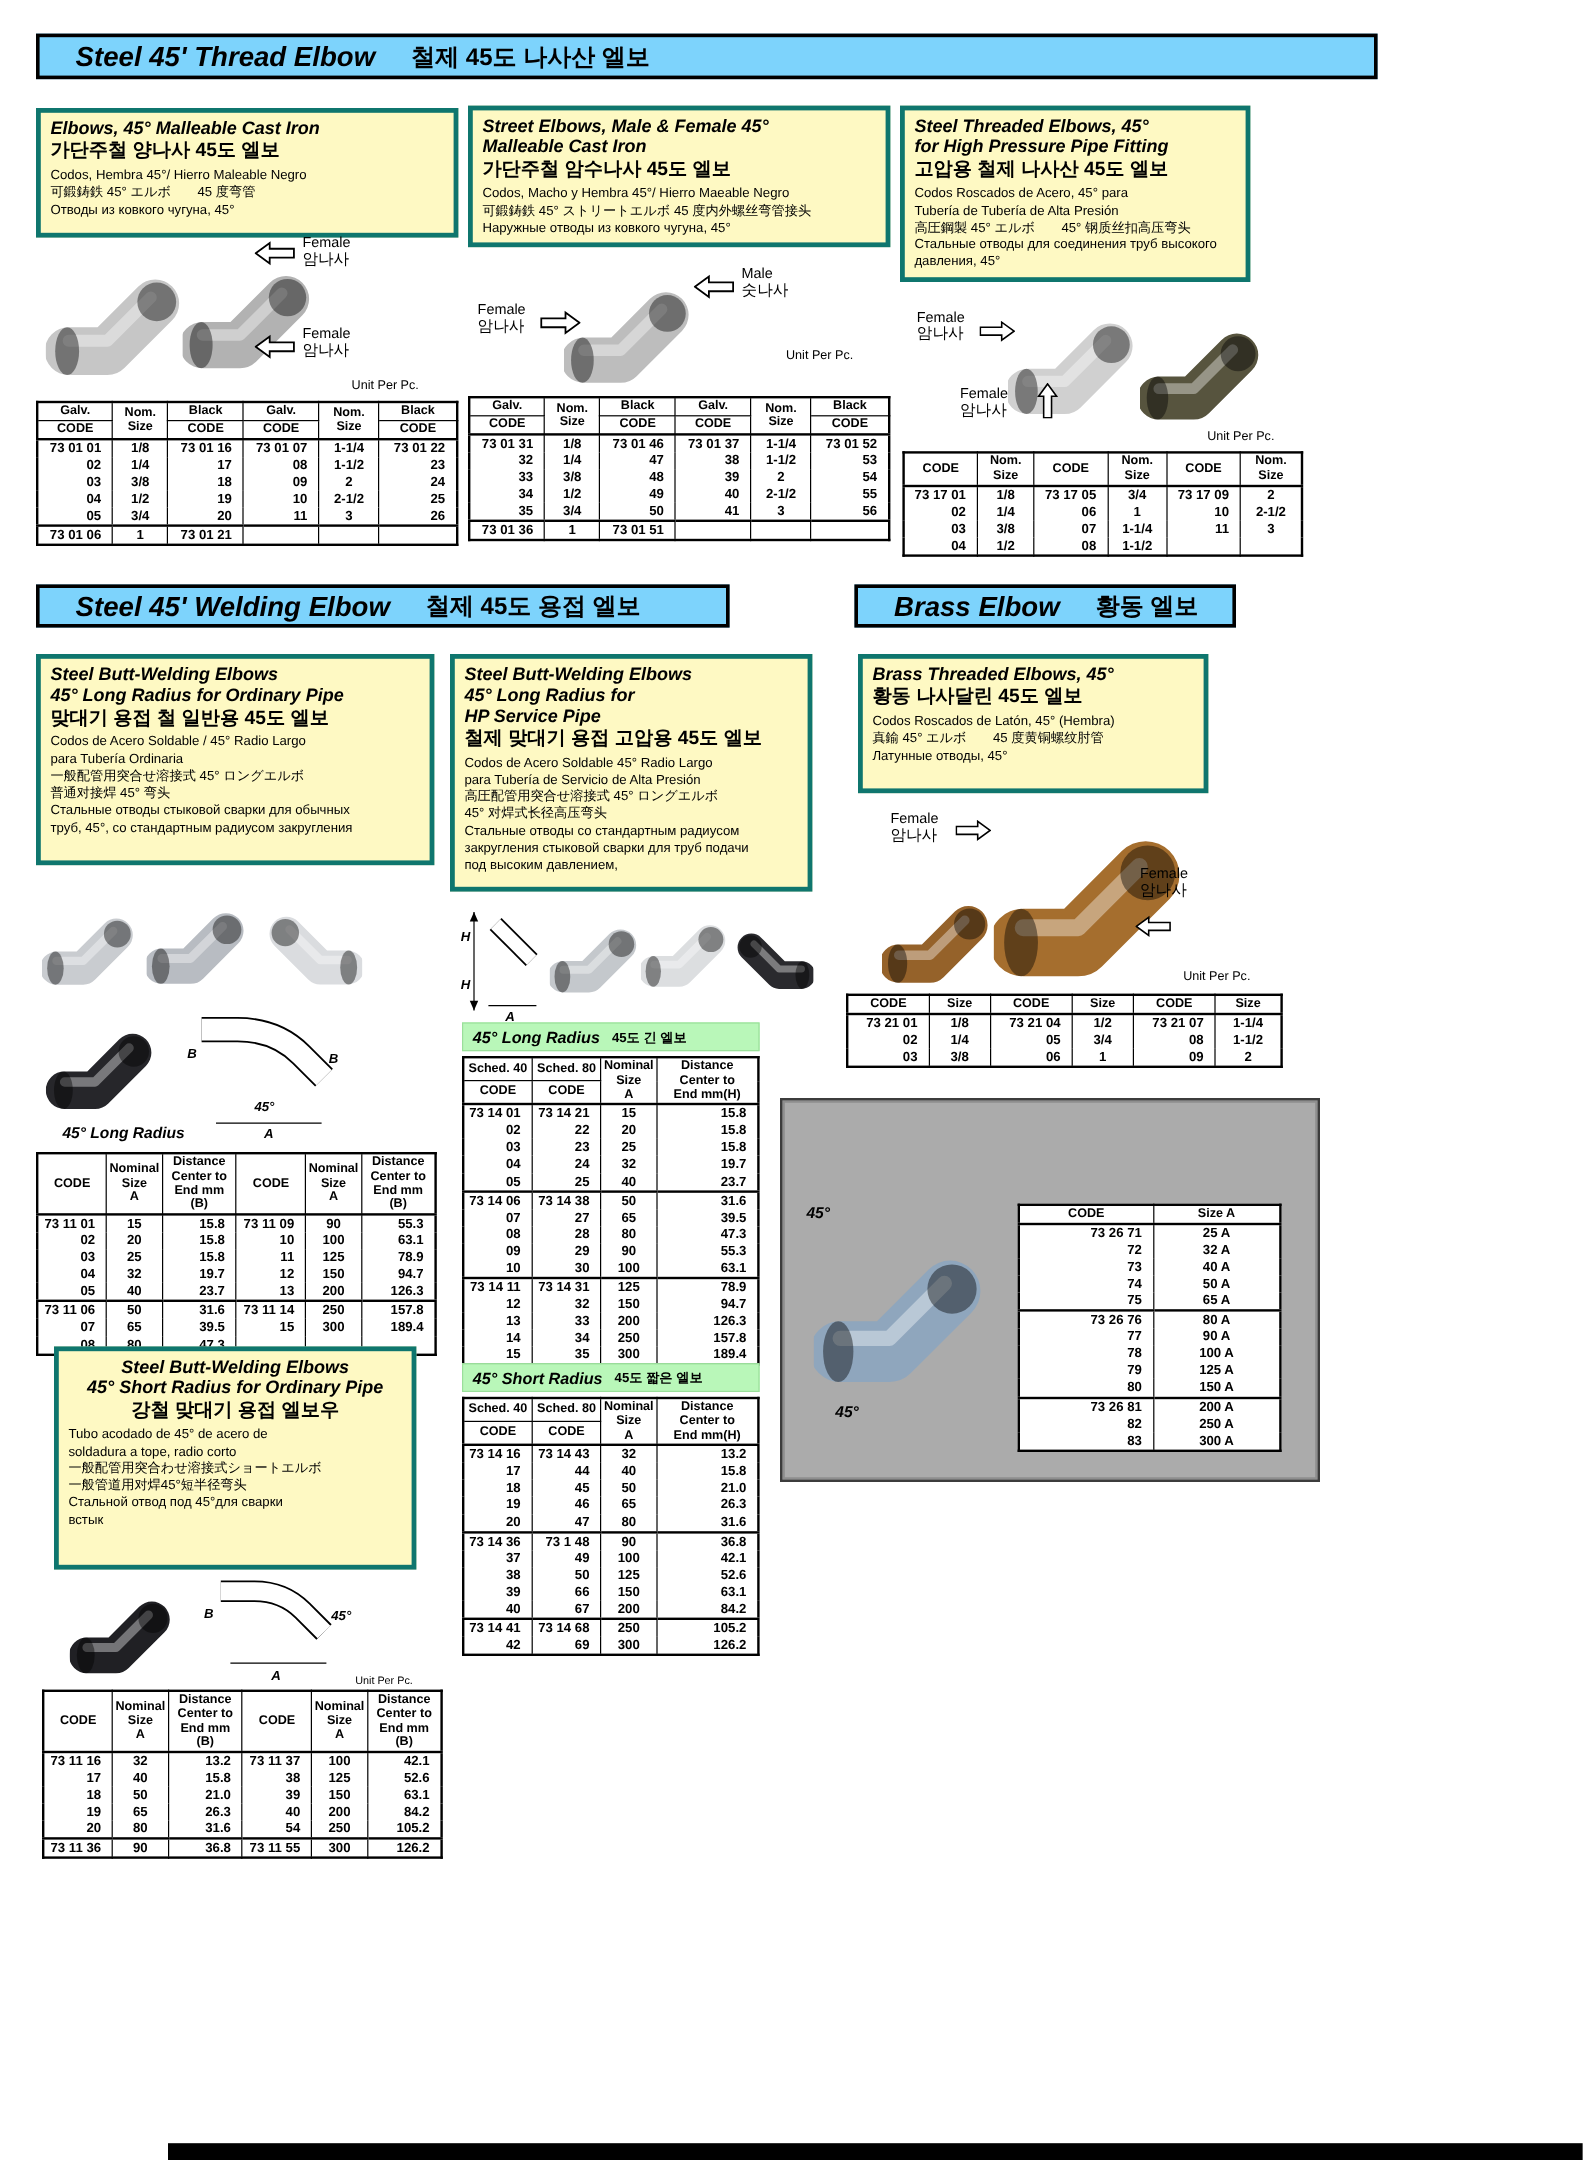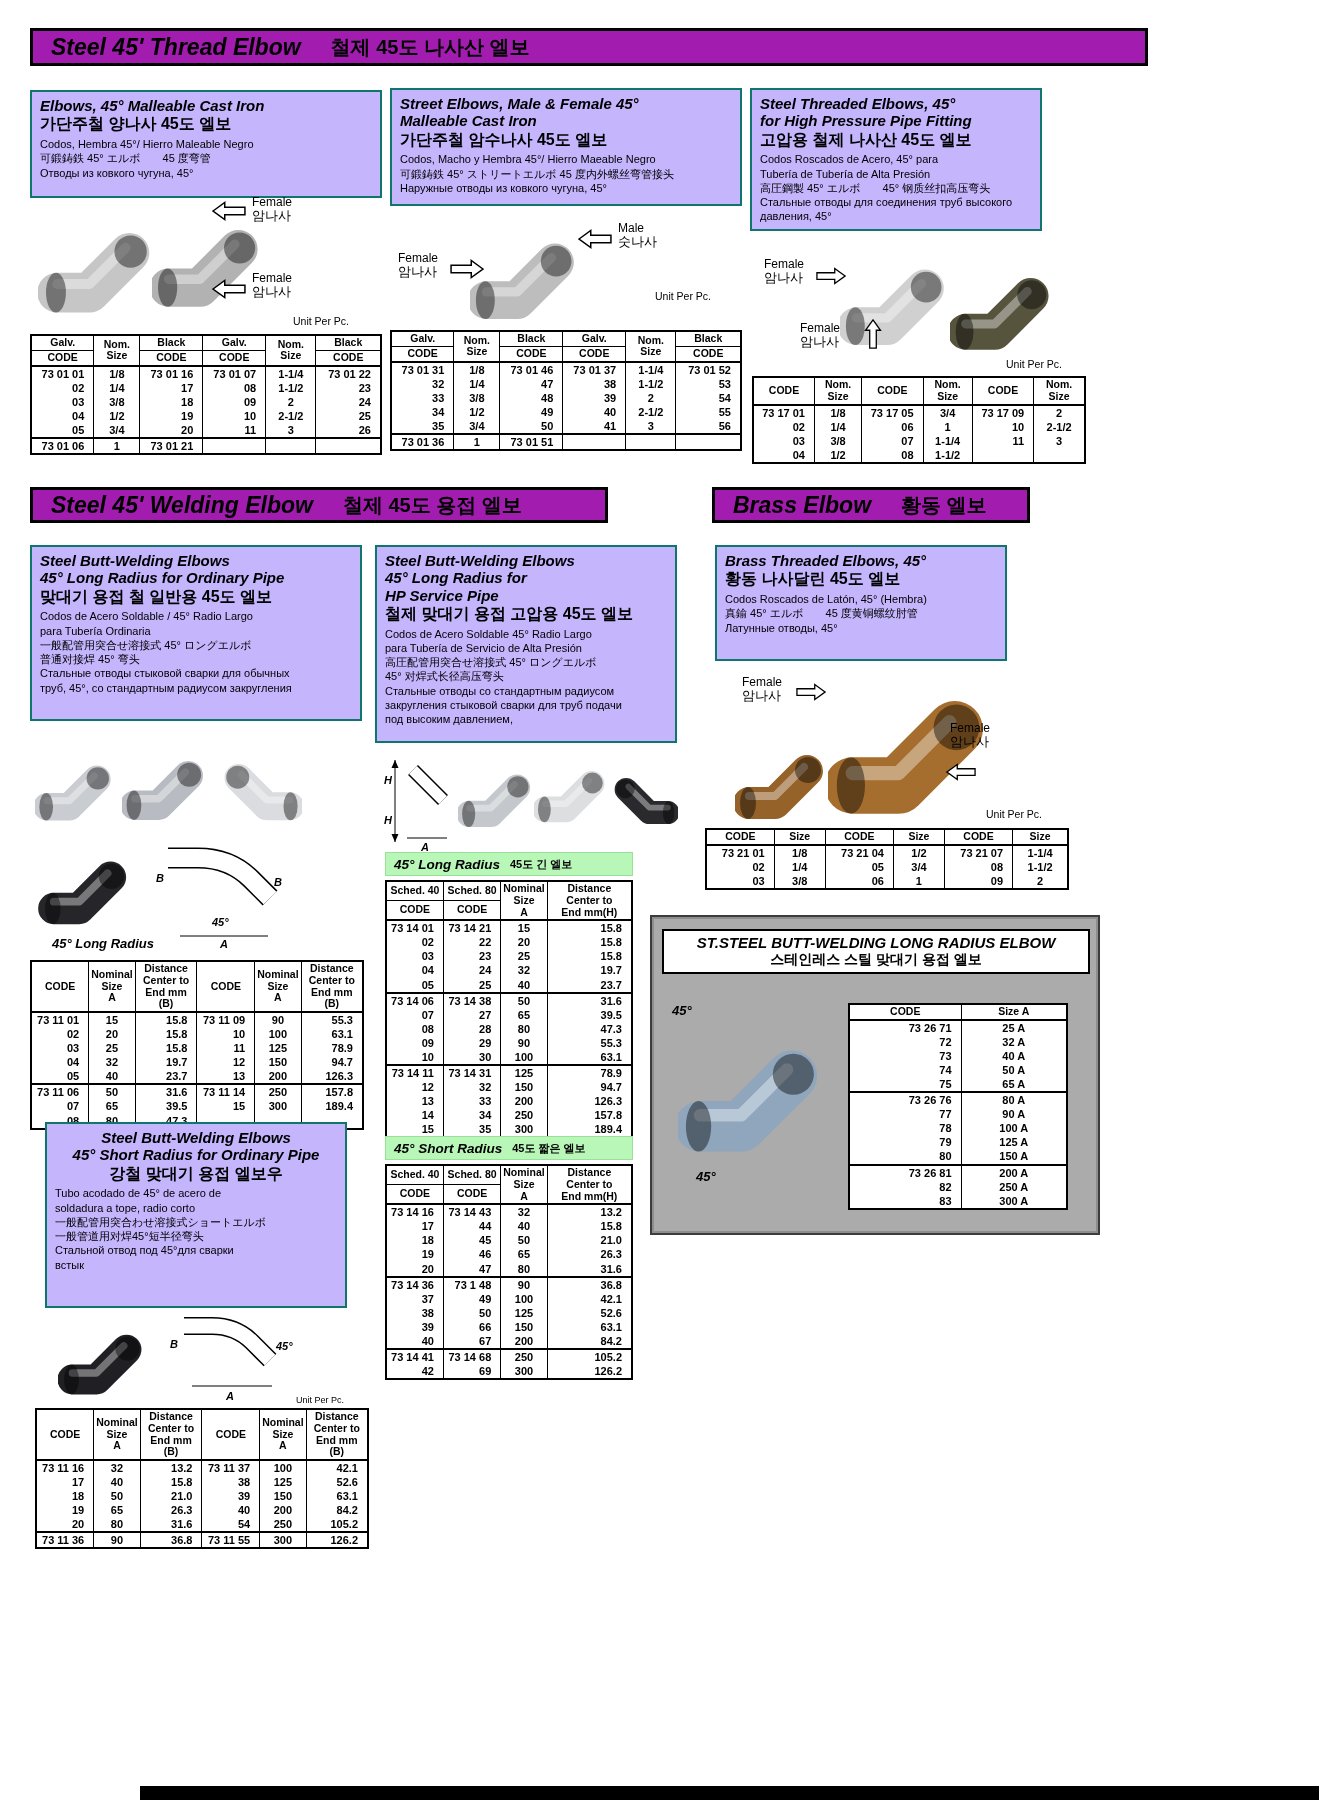--- a/index.html
+++ b/index.html
@@ -1,22 +1,22 @@
 <!DOCTYPE html>
 <html><head>
 <meta charset="utf-8">
 <style>
   *{margin:0;padding:0;box-sizing:border-box;}
   html,body{background:#fff;}
   body{width:1319px;height:1800px;position:relative;font-family:"Liberation Sans",sans-serif;color:#000;overflow:hidden;}
   .abs{position:absolute;}
-  .banner{background:#a21caf;border:3px solid #000;display:flex;align-items:center;gap:30px;padding:0 18px;}
+  .banner{background:#7dd3fc;border:3px solid #000;display:flex;align-items:center;gap:30px;padding:0 30px;}
   .banner .en{font-size:23px;font-weight:bold;font-style:italic;white-space:nowrap;}
   .banner .kr{font-size:20px;font-weight:bold;white-space:nowrap;}
-  .cyan{background:#c4b5fd;border:2px solid #0f766e;padding:5px 8px;}
+  .cyan{background:#fef9c3;border:4px solid #0f766e;padding:5px 8px;}
   .cyan .t1{font-weight:bold;font-style:italic;font-size:15px;line-height:1.15;}
   .cyan .krl{font-weight:bold;font-size:16px;line-height:1.3;margin-bottom:2px;}
   .cyan .s{font-size:11px;line-height:1.3;}
   .cyan.center .t1,.cyan.center .krl{text-align:center;}
   .flabel{font-weight:normal;line-height:1.1;}
   .fl-en{font-size:12px;}
   .fl-kr{font-size:13px;}
   .unit{font-size:10.5px;}
   .caption{font-size:13px;font-weight:bold;font-style:italic;}
   .greentag{background:#b9f7b9;display:flex;align-items:center;gap:10px;padding:2px 8px;border:1px solid #9adf9a;}
@@ -983,24 +983,20 @@
           <td class="ar">06</td>
           <td>1</td>
           <td class="ar">09</td>
           <td>2</td>
         </tr>
       </tbody>
     </table>
   </div>
 
 <div class="abs graybox" style="left:650px;top:915px;width:450px;height:320px">
-  <div class="strip" style="left:10px;top:12px;width:428px">
-    <div class="t1">ST.STEEL BUTT-WELDING LONG RADIUS ELBOW</div>
-    <div class="kr">스테인레스 스틸 맞대기 용접 엘보</div>
-  </div>
   <div class="abs a45" style="left:20px;top:86px">45°</div>
   <svg class="abs photo" style="left:26px;top:98px;width:158px;height:150px;color:#8fa6bd">
       <use href="#elbow45"></use>
     </svg>
   <div class="abs a45" style="left:44px;top:252px">45°</div>
   <div class="abs" style="left:196px;top:86px;width:220px">
       <table class="dt">
         <colgroup>
           <col style="width: 110px;">
           <col style="width: 104px;">

